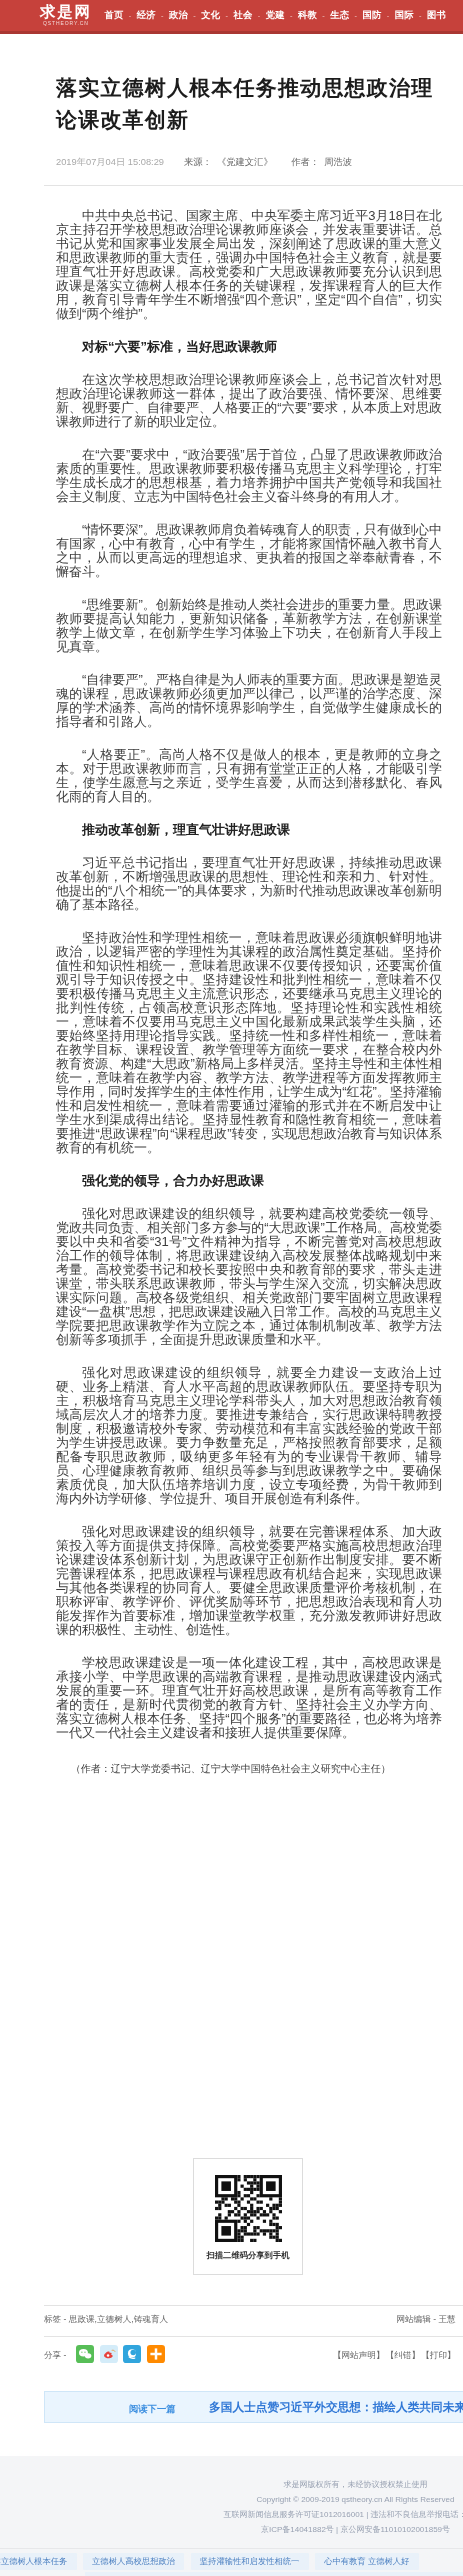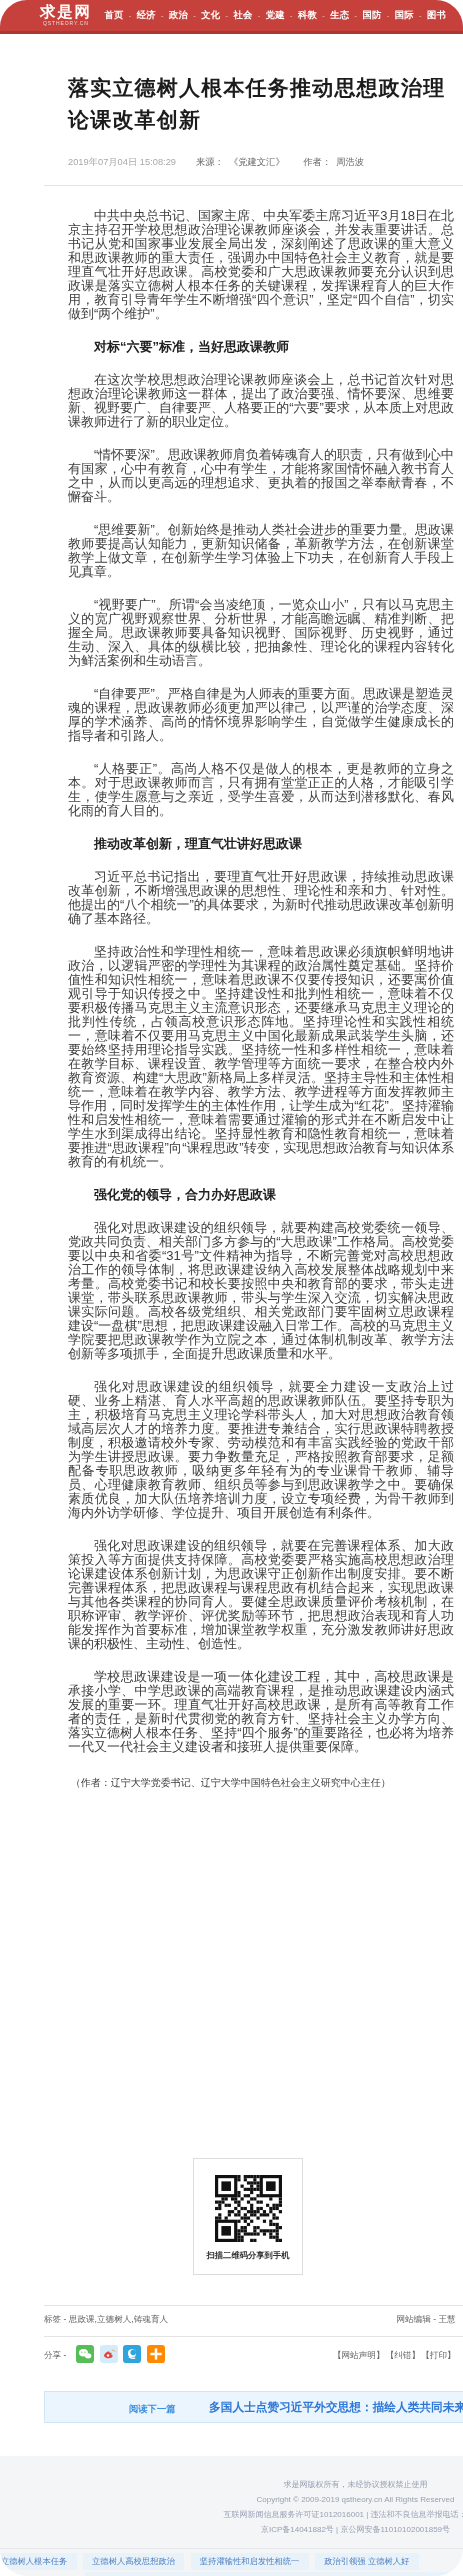--- a/index.html
+++ b/index.html
@@ -1,32 +1,32 @@
 <!DOCTYPE html>
 <html style="font-size:10px"><head>
 <meta charset="utf-8">
 <style>
   * { margin:0; padding:0; box-sizing:border-box; }
   html,body { background:#ffffff; }
   body { width:463px; font-family:"Liberation Sans", sans-serif; }
-  .page { position:relative; width:463px; height:2576px; overflow:hidden; background:#fff;border-radius:27px; }
+  .page { position:relative; width:463px; height:2576px; overflow:hidden; background:#fff; }
 
   
   .header { position:absolute; top:0; left:0; width:463px; height:34px; background:#c6413b; overflow:hidden; }
   .header-strip { position:absolute; left:0; top:31px; width:463px; height:3.1px; background:#a93732; }
   .logo { position:absolute; left:40px; top:4.3px; color:#fff; cursor:pointer; text-align:center; }
   .logo-cn { font-size:15.4px; font-weight:bold; letter-spacing:1.9px; line-height:16px; }
   .logo-en { font-size:5px; letter-spacing:0.9px; line-height:6.2px; color:#f3d9d7; }
   .nav { position:absolute; left:99px; top:0; height:31px; display:flex; align-items:center; white-space:nowrap;text-align:right; }
   .nav-item { color:#fff; font-size:9.3px; font-weight:bold; padding:0 5.6px; cursor:pointer; }
   .nav-sep { color:#eec7c4; font-size:7.4px; }
 
   
   .content { position:absolute; left:44px; top:34px; width:419px; }
-  .art-inner { margin-left:24px; width:386px; }
+  .art-inner { margin-left:12px; width:386px; }
   .title { margin-top:38px; font-size:21px; line-height:32px; font-weight:bold; color:#1c1c1c; letter-spacing:1.2px; }
   .meta { margin-top:20px; font-size:9.3px; color:#666; }
   .meta .date { color:#a9a9a9; margin-right:17.3px; }
   .meta .lbl { margin-right:2.5px; }
   .meta .src { margin-right:16px; }
   .divider-top { margin-top:16px; border-bottom:0.6px solid #e3e3e3; width:419px; }
   .article-body { padding-top:4.3px; max-height:1955px; overflow:hidden; }
   .article-body p { font-size:13px; line-height:14px; color:#3d3d3d; text-align:justify; text-indent:2em; margin:19px 0; }
   .article-body p.hsub { font-weight:bold; color:#222; text-align:left; }
   .author-note { width:386px; margin-left:6.8px; font-size:10px; line-height:19px; color:#3d3d3d; text-indent:2em; }
@@ -122,26 +122,26 @@
     </div>
     <div class="divider-top"></div>
     <div class="art-inner article-body">
 
         <p>中共中央总书记、国家主席、中央军委主席习近平3月18日在北京主持召开学校思想政治理论课教师座谈会，并发表重要讲话。总书记从党和国家事业发展全局出发，深刻阐述了思政课的重大意义和思政课教师的重大责任，强调办中国特色社会主义教育，就是要理直气壮开好思政课。高校党委和广大思政课教师要充分认识到思政课是落实立德树人根本任务的关键课程，发挥课程育人的巨大作用，教育引导青年学生不断增强“四个意识”，坚定“四个自信”，切实做到“两个维护”。</p>
 
         <p class="hsub">对标“六要”标准，当好思政课教师</p>
 
         <p>在这次学校思想政治理论课教师座谈会上，总书记首次针对思想政治理论课教师这一群体，提出了政治要强、情怀要深、思维要新、视野要广、自律要严、人格要正的“六要”要求，从本质上对思政课教师进行了新的职业定位。</p>
 
+        <p>在“六要”要求中，“政治要强”居于首位，凸显了思政课教师政治素质的重要性。思政课教师要积极传播马克思主义科学理论，打牢学生成长成才的思想根基，着力培养拥护中国共产党领导和我国社会主义制度、立志为中国特色社会主义奋斗终身的有用人才。</p>
 
         <p>“情怀要深”。思政课教师肩负着铸魂育人的职责，只有做到心中有国家，心中有教育，心中有学生，才能将家国情怀融入教书育人之中，从而以更高远的理想追求、更执着的报国之举奉献青春，不懈奋斗。</p>
 
         <p>“思维要新”。创新始终是推动人类社会进步的重要力量。思政课教师要提高认知能力，更新知识储备，革新教学方法，在创新课堂教学上做文章，在创新学生学习体验上下功夫，在创新育人手段上见真章。</p>
 
-        <p>“视野要广”。所谓“会当凌绝顶，一览众山小”，只有以马克思主义的宽广视野观察世界、分析世界，才能高瞻远瞩、精准判断、把握全局。思政课教师要具备知识视野、国际视野、历史视野，通过生动、深入、具体的纵横比较，把抽象性、理论化的课程内容转化为鲜活案例和生动语言。</p>
 
         <p>“自律要严”。严格自律是为人师表的重要方面。思政课是塑造灵魂的课程，思政课教师必须更加严以律己，以严谨的治学态度、深厚的学术涵养、高尚的情怀境界影响学生，自觉做学生健康成长的指导者和引路人。</p>
 
         <p>“人格要正”。高尚人格不仅是做人的根本，更是教师的立身之本。对于思政课教师而言，只有拥有堂堂正正的人格，才能吸引学生，使学生愿意与之亲近，受学生喜爱，从而达到潜移默化、春风化雨的育人目的。</p>
 
         <p class="hsub">推动改革创新，理直气壮讲好思政课</p>
 
         <p>习近平总书记指出，要理直气壮开好思政课，持续推动思政课改革创新，不断增强思政课的思想性、理论性和亲和力、针对性。他提出的“八个相统一”的具体要求，为新时代推动思政课改革创新明确了基本路径。</p>
 
         <p>坚持政治性和学理性相统一，意味着思政课必须旗帜鲜明地讲政治，以逻辑严密的学理性为其课程的政治属性奠定基础。坚持价值性和知识性相统一，意味着思政课不仅要传授知识，还要寓价值观引导于知识传授之中。坚持建设性和批判性相统一，意味着不仅要积极传播马克思主义主流意识形态，还要继承马克思主义理论的批判性传统，占领高校意识形态阵地。坚持理论性和实践性相统一，意味着不仅要用马克思主义中国化最新成果武装学生头脑，还要始终坚持用理论指导实践。坚持统一性和多样性相统一，意味着在教学目标、课程设置、教学管理等方面统一要求，在整合校内外教育资源、构建“大思政”新格局上多样灵活。坚持主导性和主体性相统一，意味着在教学内容、教学方法、教学进程等方面发挥教师主导作用，同时发挥学生的主体性作用，让学生成为“红花”。坚持灌输性和启发性相统一，意味着需要通过灌输的形式并在不断启发中让学生水到渠成得出结论。坚持显性教育和隐性教育相统一，意味着要推进“思政课程”向“课程思政”转变，实现思想政治教育与知识体系教育的有机统一。</p>
@@ -378,18 +378,18 @@
         <div>互联网新闻信息服务许可证1012016001 | 违法和不良信息举报电话： (010)</div>
         <div>京ICP备14041882号 | 京公网安备11010102001859号</div>
       </div>
   </div>
   <div class="chips-band"></div>
   <div class="chips">
 
   <span class="chip">落实立德树人根本任务</span>
       <span class="chip">立德树人高校思想政治</span>
       <span class="chip">坚持灌输性和启发性相统一</span>
-      <span class="chip">政治引领强 立德树人好</span>
+      <span class="chip">心中有教育 立德树人好</span>
     </div>
   <div class="chips-row2"></div>
 
 </div>
 
 
 </body></html>

